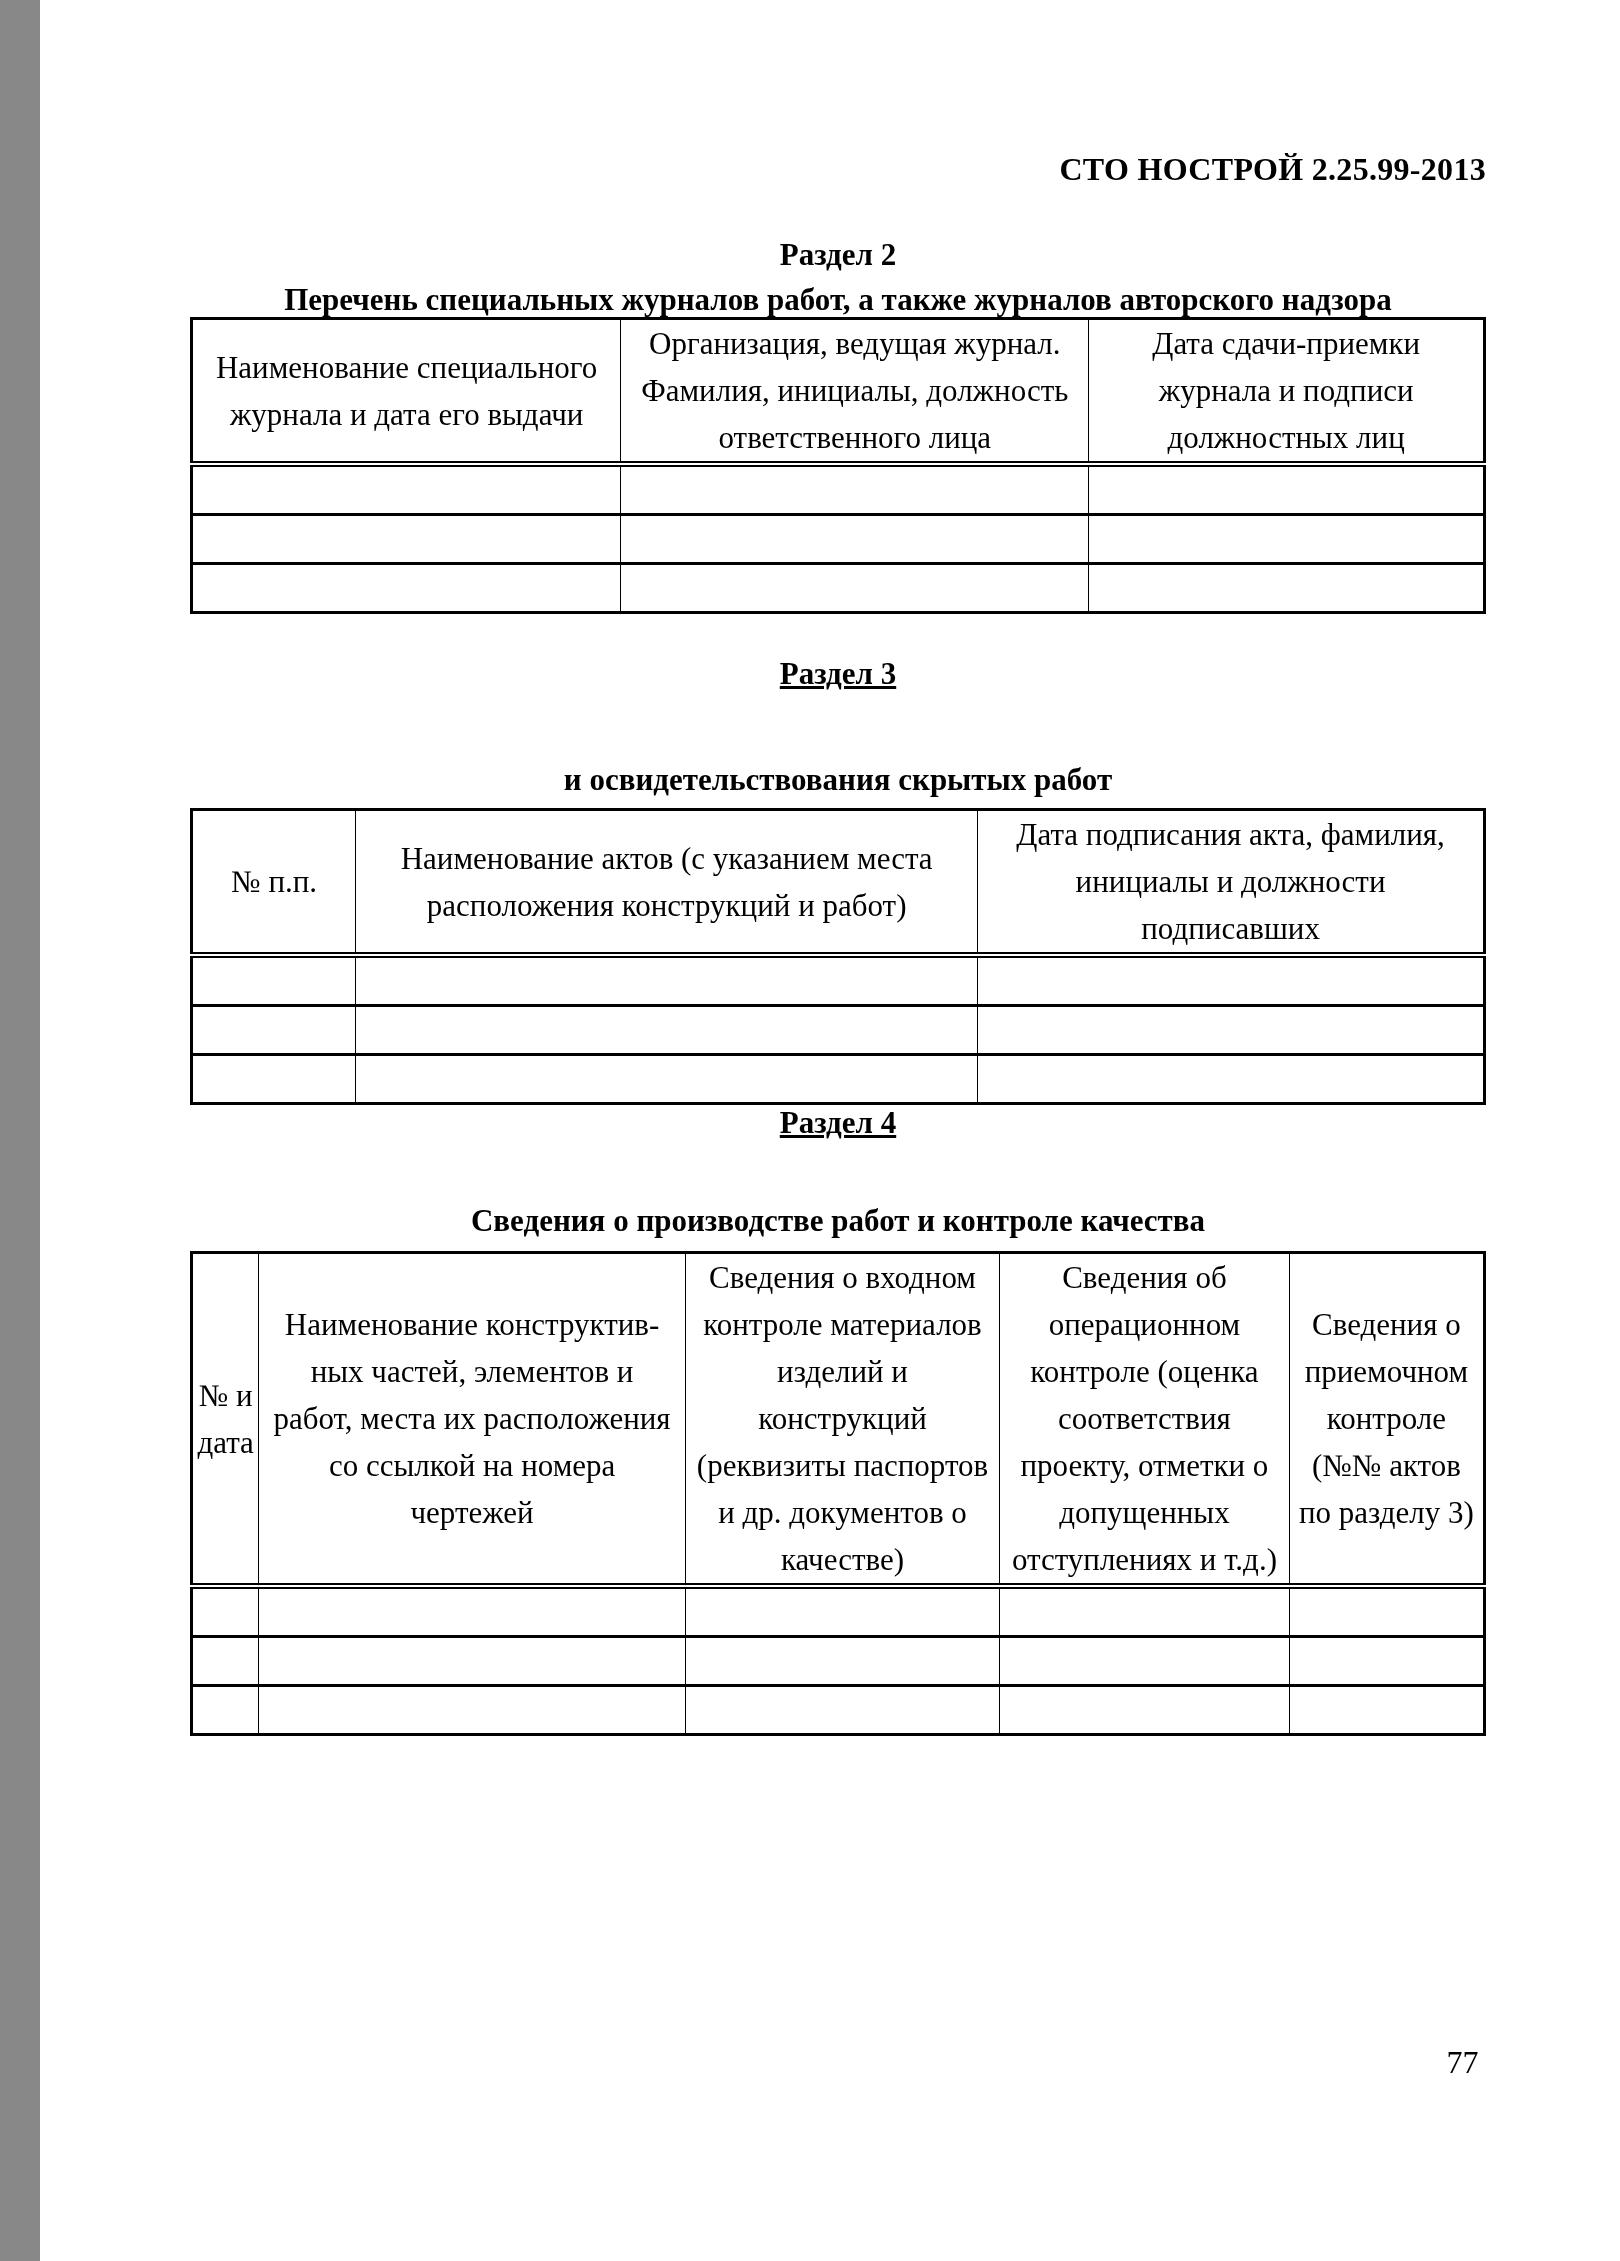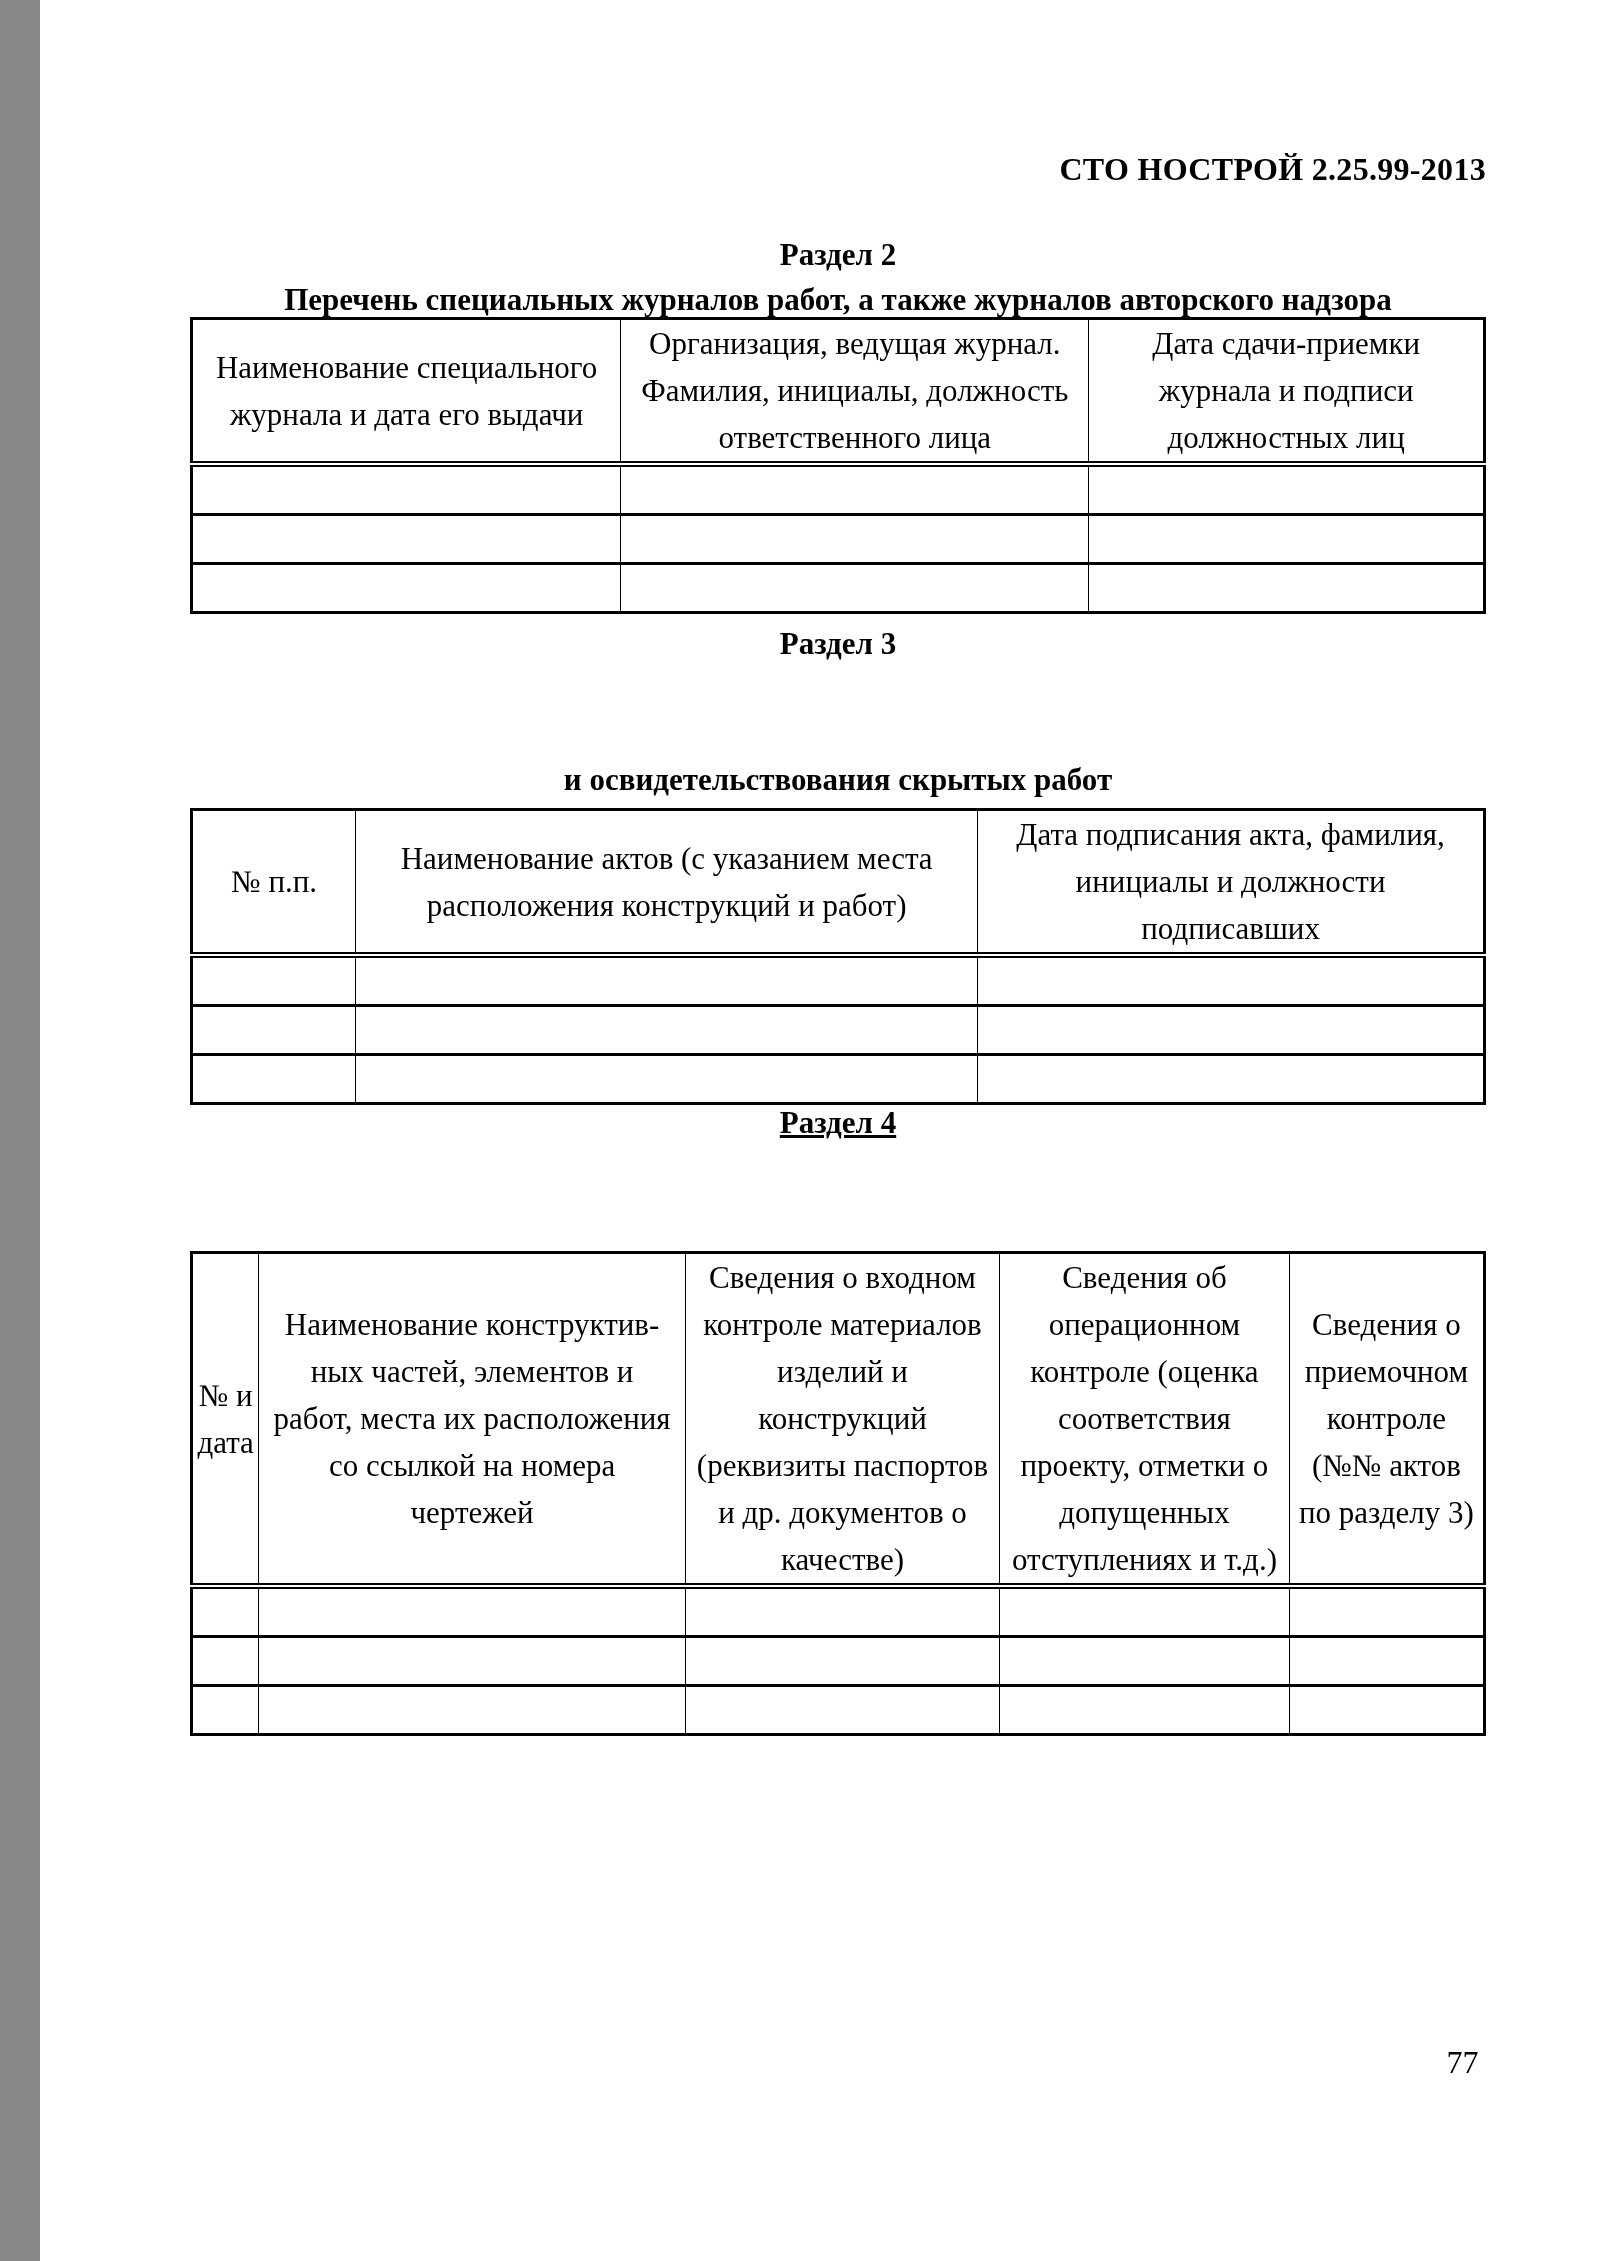--- a/index.html
+++ b/index.html
@@ -35,21 +35,21 @@
     left: 0;
     width: 100%;
     text-align: center;
     font-size: 31px;
     font-weight: bold;
     line-height: 37px;
     white-space: nowrap;
   }
   .t-r2-title { top: 236px; }
   .t-r2-sub   { top: 281px; }
-  .t-r3-title { top: 625px; }
+  .t-r3-title { top: 655px; text-decoration: underline; }
   .t-r3-sub1  { top: 710px; }
   .t-r3-sub2  { top: 761px; }
   .t-r4-title { top: 1104px; text-decoration: underline; }
   .t-r4-sub   { top: 1202px; }
 
   .tbl-wrap { position: absolute; left: 0; width: 100%; }
   .w-t1 { top: 317px; }
   .w-t2 { top: 808px; }
   .w-t3 { top: 1251px; }
 
@@ -173,20 +173,21 @@
             <tr>
               <td></td>
               <td></td>
               <td></td>
             </tr>
           </tbody>
       </table>
     </div>
 
     <div class="sec-title t-r4-title">Раздел 4</div>
+    <div class="sec-title t-r4-sub">Сведения о производстве работ и контроле качества</div>
 
     <div class="tbl-wrap w-t3">
       <table class="doc-table t3">
         <colgroup>
           <col style="width:5.2%">
           <col style="width:33.0%">
           <col style="width:24.3%">
           <col style="width:22.4%">
           <col style="width:15.1%">
         </colgroup>

